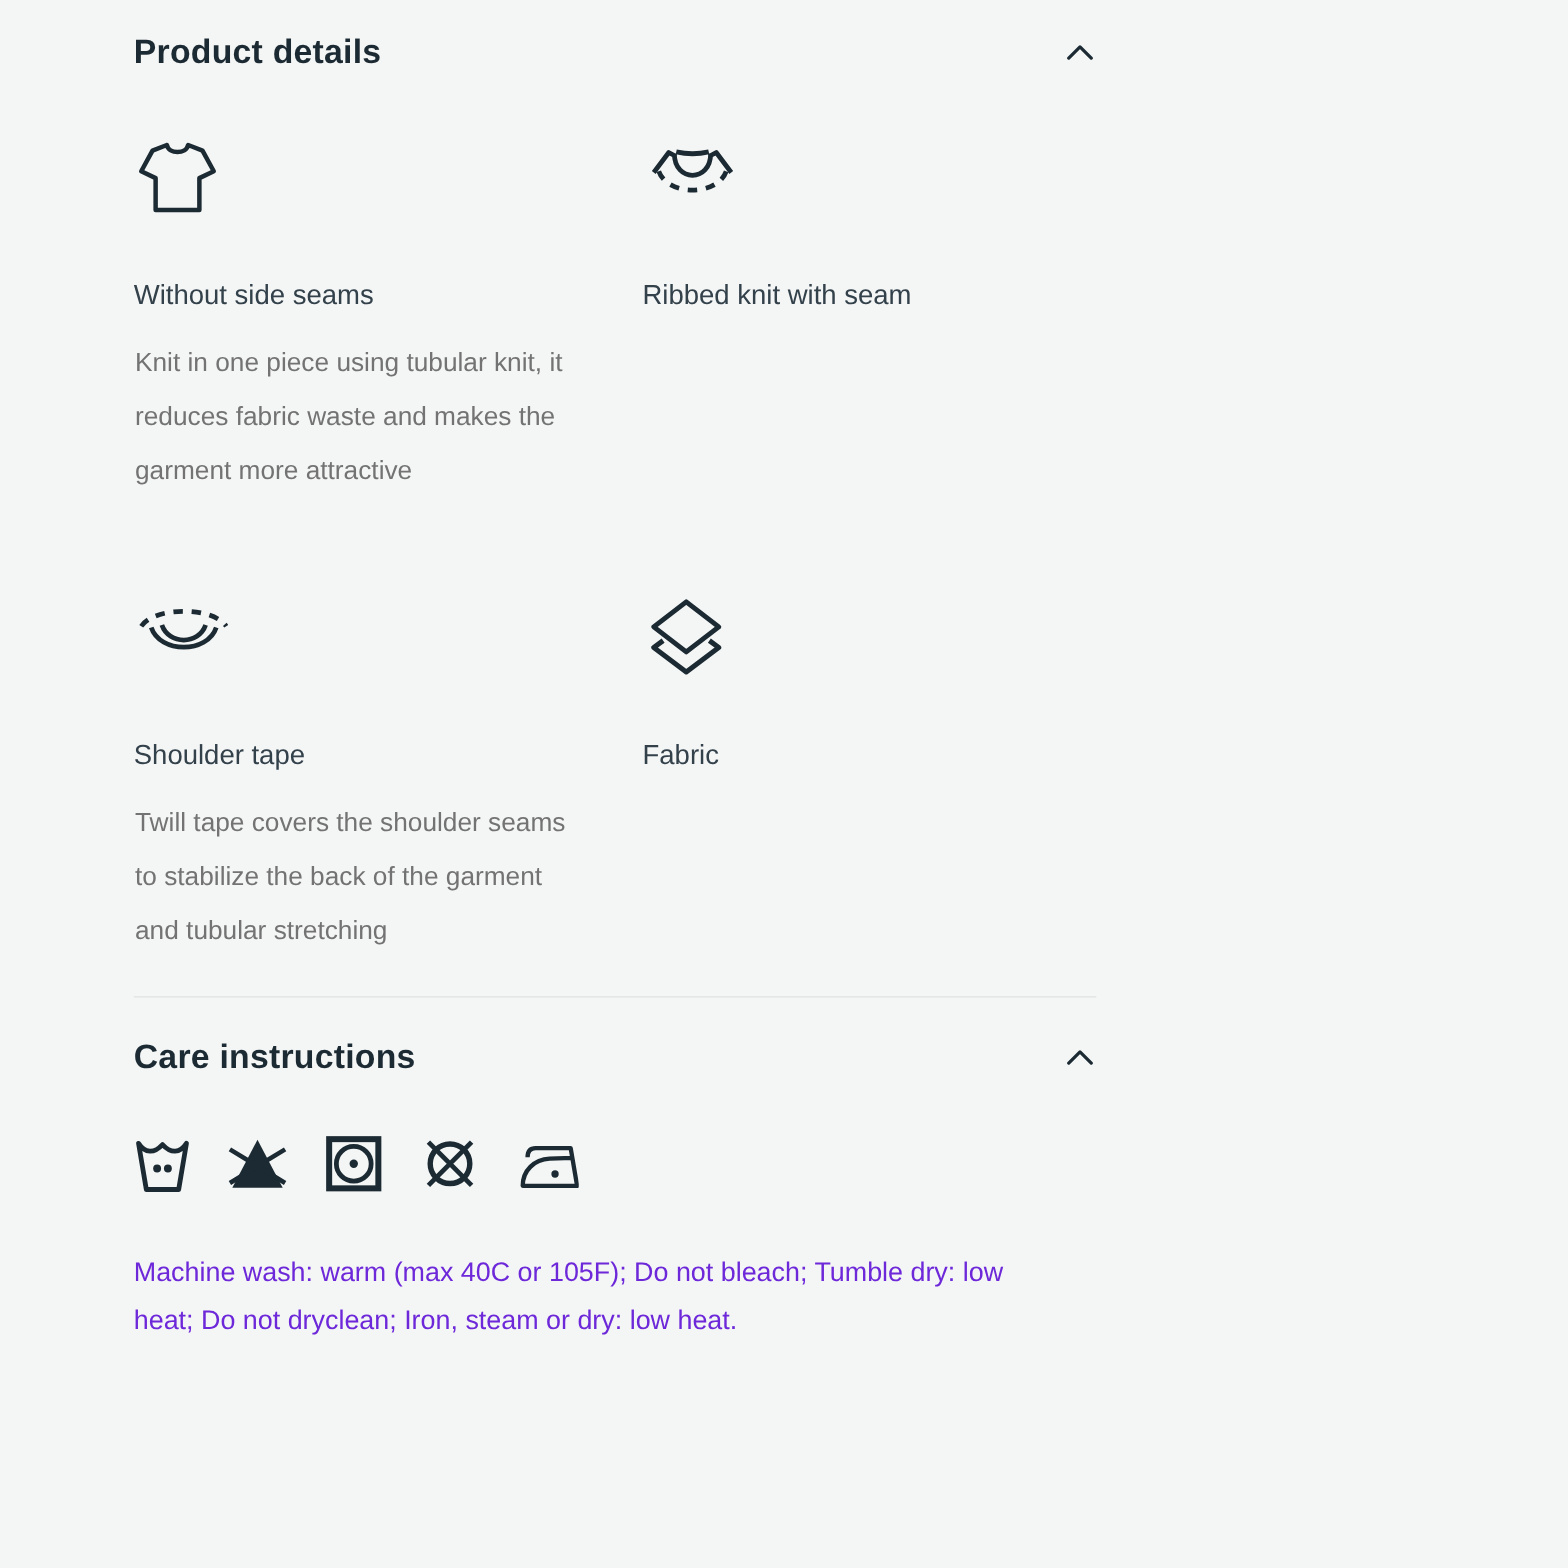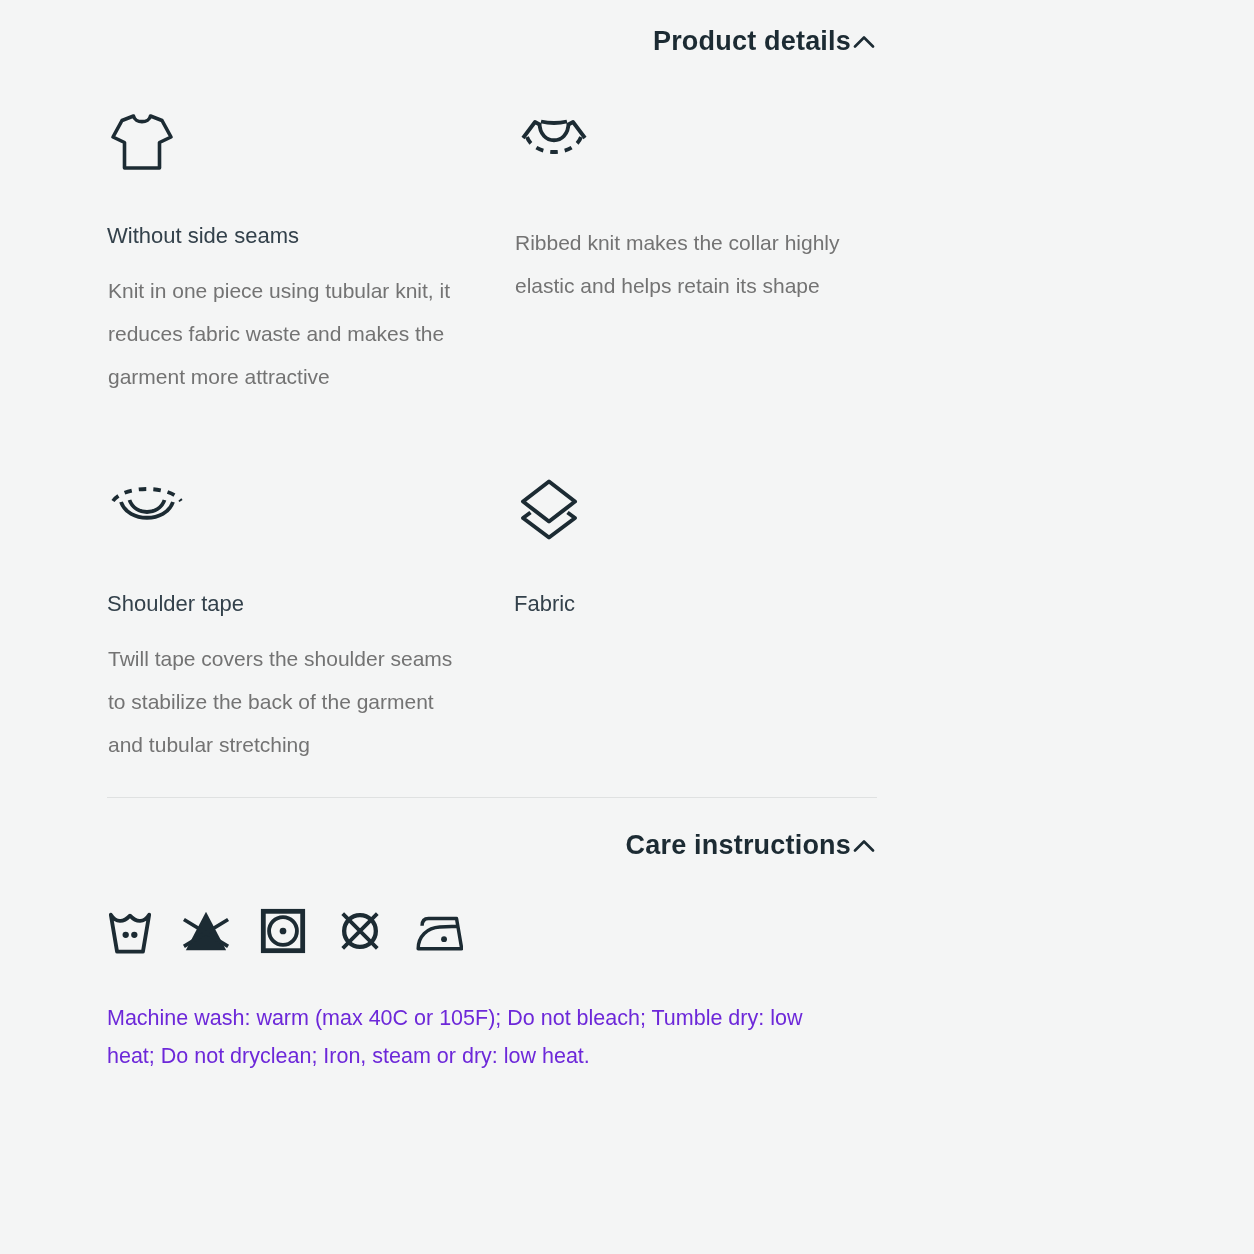--- a/index.html
+++ b/index.html
@@ -14,21 +14,21 @@
   }
   .page {
     box-sizing: border-box;
     padding: 26px 0 0 107px;
     width: 877px;
   }
   .sec-head {
     width: 770px;
     display: flex;
     align-items: center;
-    justify-content: flex-end;
+    justify-content: space-between;
     cursor: pointer;
   }
   .sec-head h2 {
     margin: 0;
     font-size: 27px;
     font-weight: 700;
     color: #1c2b33;
     letter-spacing: 0.2px;
   }
   .chev {
@@ -117,21 +117,21 @@
       <div class="feature">
         <div class="f-icon">
           <svg width="80" height="62" viewBox="0 0 80 62">
             <path class="ic" d="M25.5 12 C25.5 35 54.5 35 54.5 12" stroke-width="3.8"></path>
             <path class="ic" d="M27 10.5 Q40 13.5 53 10.5" stroke-width="3.8"></path>
             <path class="ic" d="M9 27 L21 11 L26.5 14" stroke-width="3.8" stroke-linejoin="round"></path>
             <path class="ic" d="M71 27 L59 11 L53.5 14" stroke-width="3.8" stroke-linejoin="round"></path>
             <path class="ic" d="M13 26 C20 46 60 46 67 26" stroke-width="3.8" stroke-dasharray="7.5 7"></path>
           </svg>
         </div>
-        <p>Ribbed knit makes the collar highly elastic and helps retain its shape</p>
+        <h3>Ribbed knit with seam</h3>
       </div>
 
       <div class="feature">
         <div class="f-icon">
           <svg width="80" height="62" viewBox="0 0 80 62">
             <path class="ic" d="M6 22 C17 6 63 6 74 22" stroke-width="3.8" stroke-dasharray="7.5 7"></path>
             <path class="ic" d="M14 23 C21 44 59 44 66 23" stroke-width="3.8"></path>
             <path class="ic" d="M22.5 21 C28 37 52 37 57.5 21" stroke-width="3.8"></path>
           </svg>
         </div>

